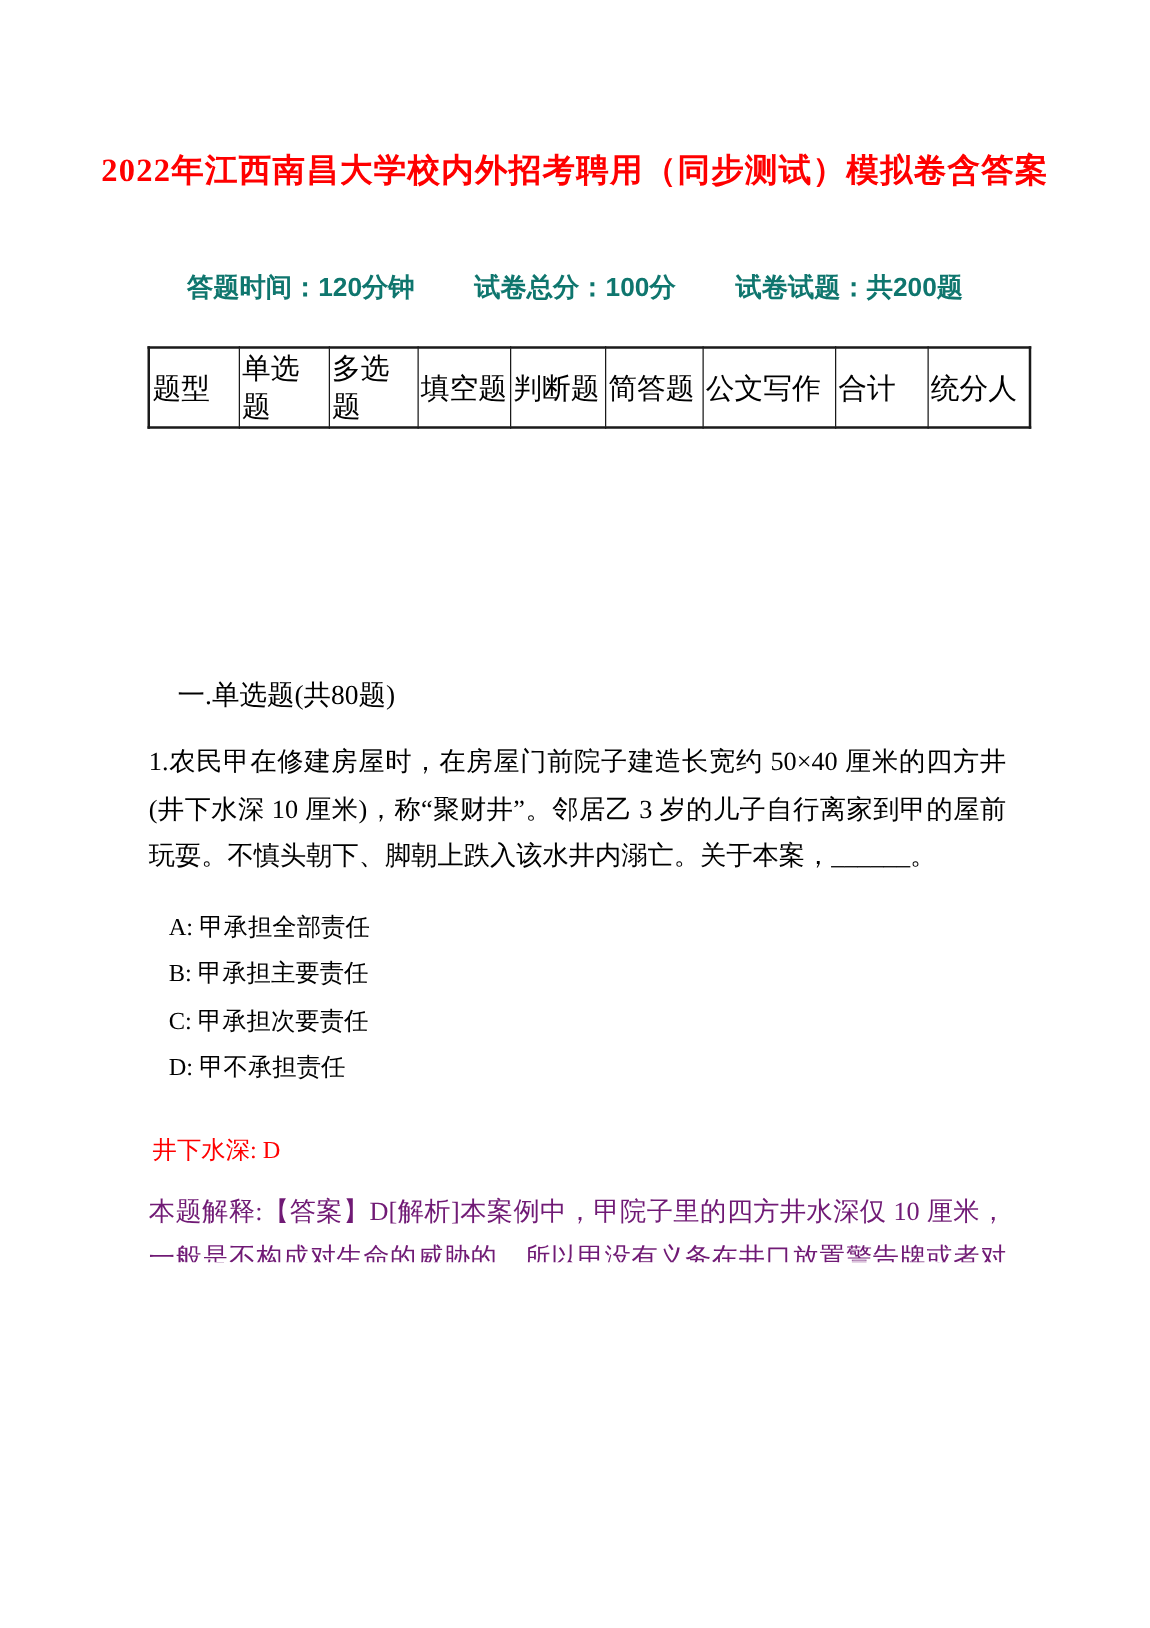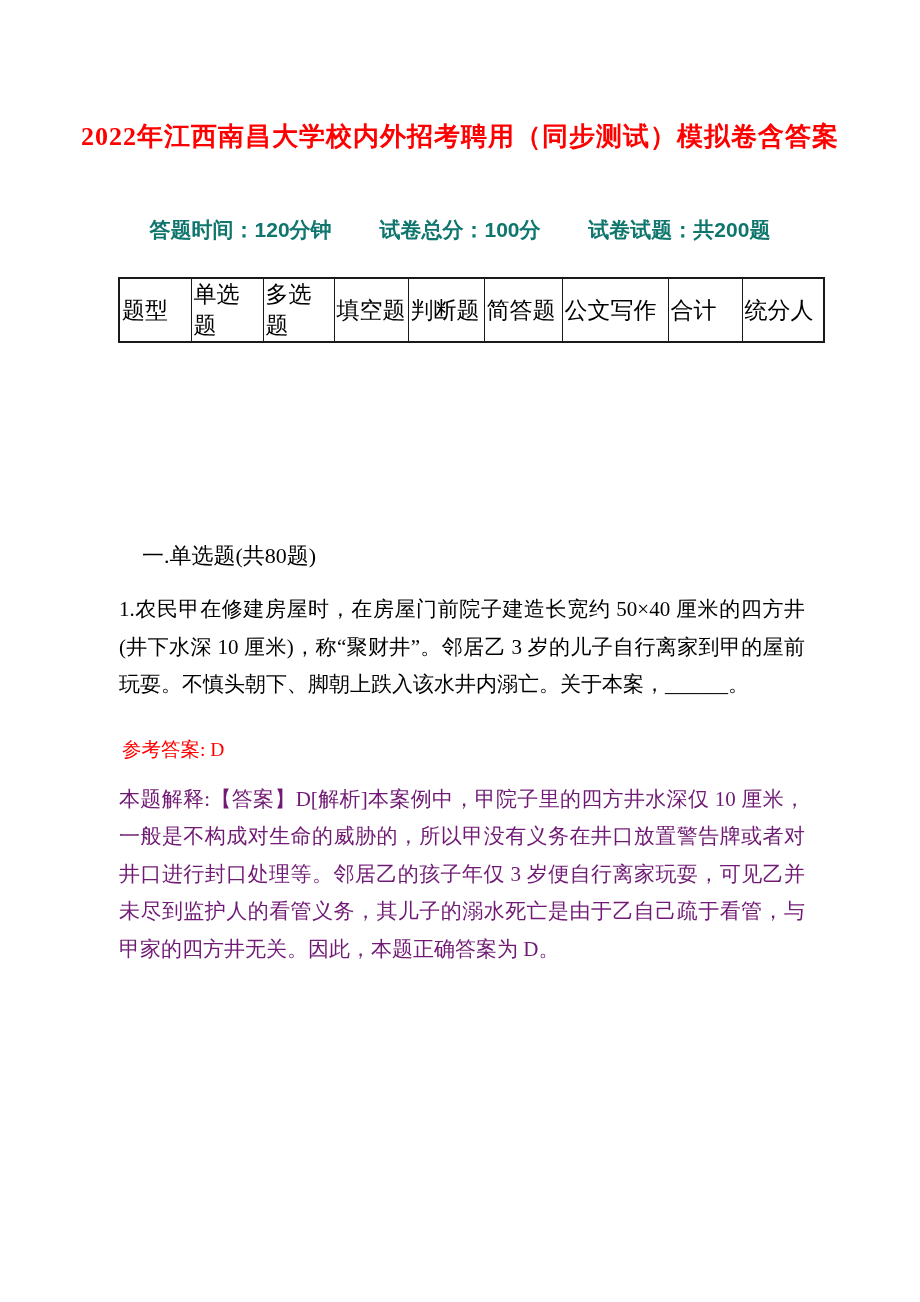--- a/index.html
+++ b/index.html
@@ -131,20 +131,26 @@
         <td>合计</td>
         <td>统分人</td>
       </tr>
     </tbody>
   </table>
 
   <h2 class="section-heading">一.单选题(共80题)</h2>
 
   <p class="question-text">1.农民甲在修建房屋时，在房屋门前院子建造长宽约 50×40 厘米的四方井(井下水深 10 厘米)，称“聚财井”。邻居乙 3 岁的儿子自行离家到甲的屋前玩耍。不慎头朝下、脚朝上跌入该水井内溺亡。关于本案，______。</p>
 
+  <div class="options">
+    <div class="option">A: 甲承担全部责任</div>
+    <div class="option">B: 甲承担主要责任</div>
+    <div class="option">C: 甲承担次要责任</div>
+    <div class="option">D: 甲不承担责任</div>
+  </div>
 
-  <p class="answer-line">参考答案: D</p>
+  <p class="answer-line">井下水深: D</p>
 
   <p class="explanation-text">本题解释:【答案】D[解析]本案例中，甲院子里的四方井水深仅 10 厘米，一般是不构成对生命的威胁的，所以甲没有义务在井口放置警告牌或者对井口进行封口处理等。邻居乙的孩子年仅 3 岁便自行离家玩耍，可见乙并未尽到监护人的看管义务，其儿子的溺水死亡是由于乙自己疏于看管，与甲家的四方井无关。因此，本题正确答案为 D。</p>
 
   <p class="source-note">本题所属考点-题库原题</p>
 
 </div>
 
 </body></html>

